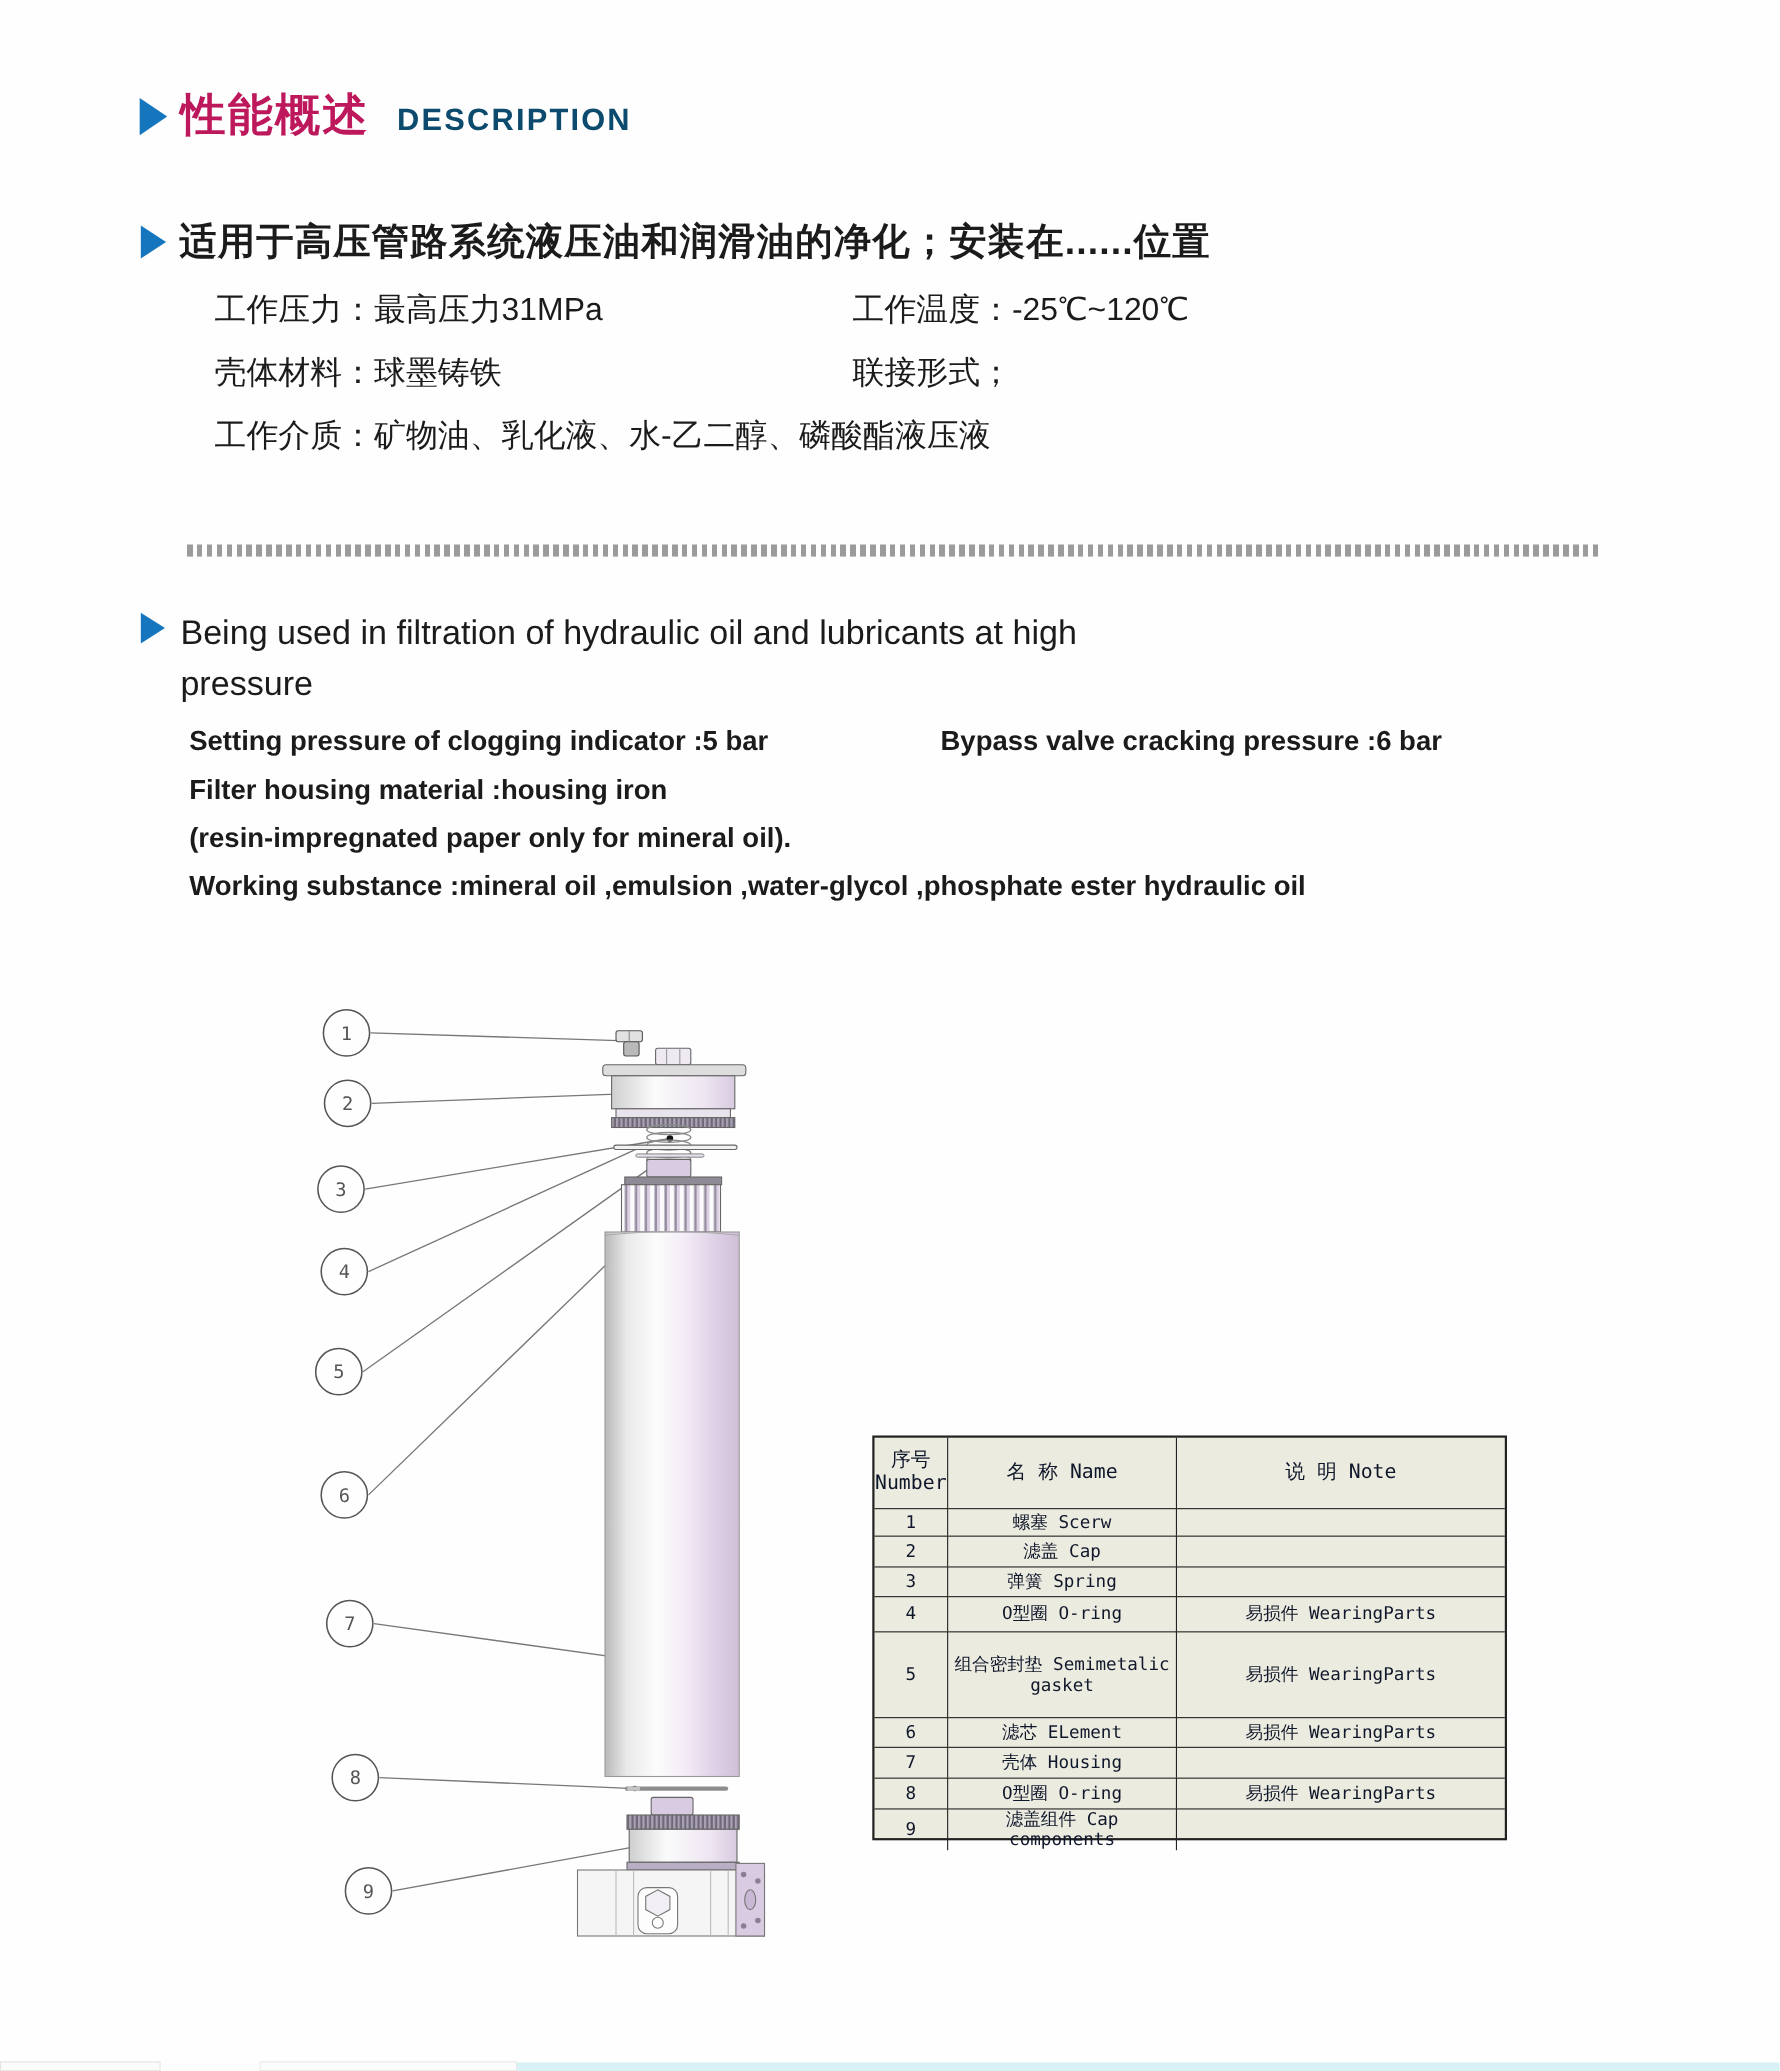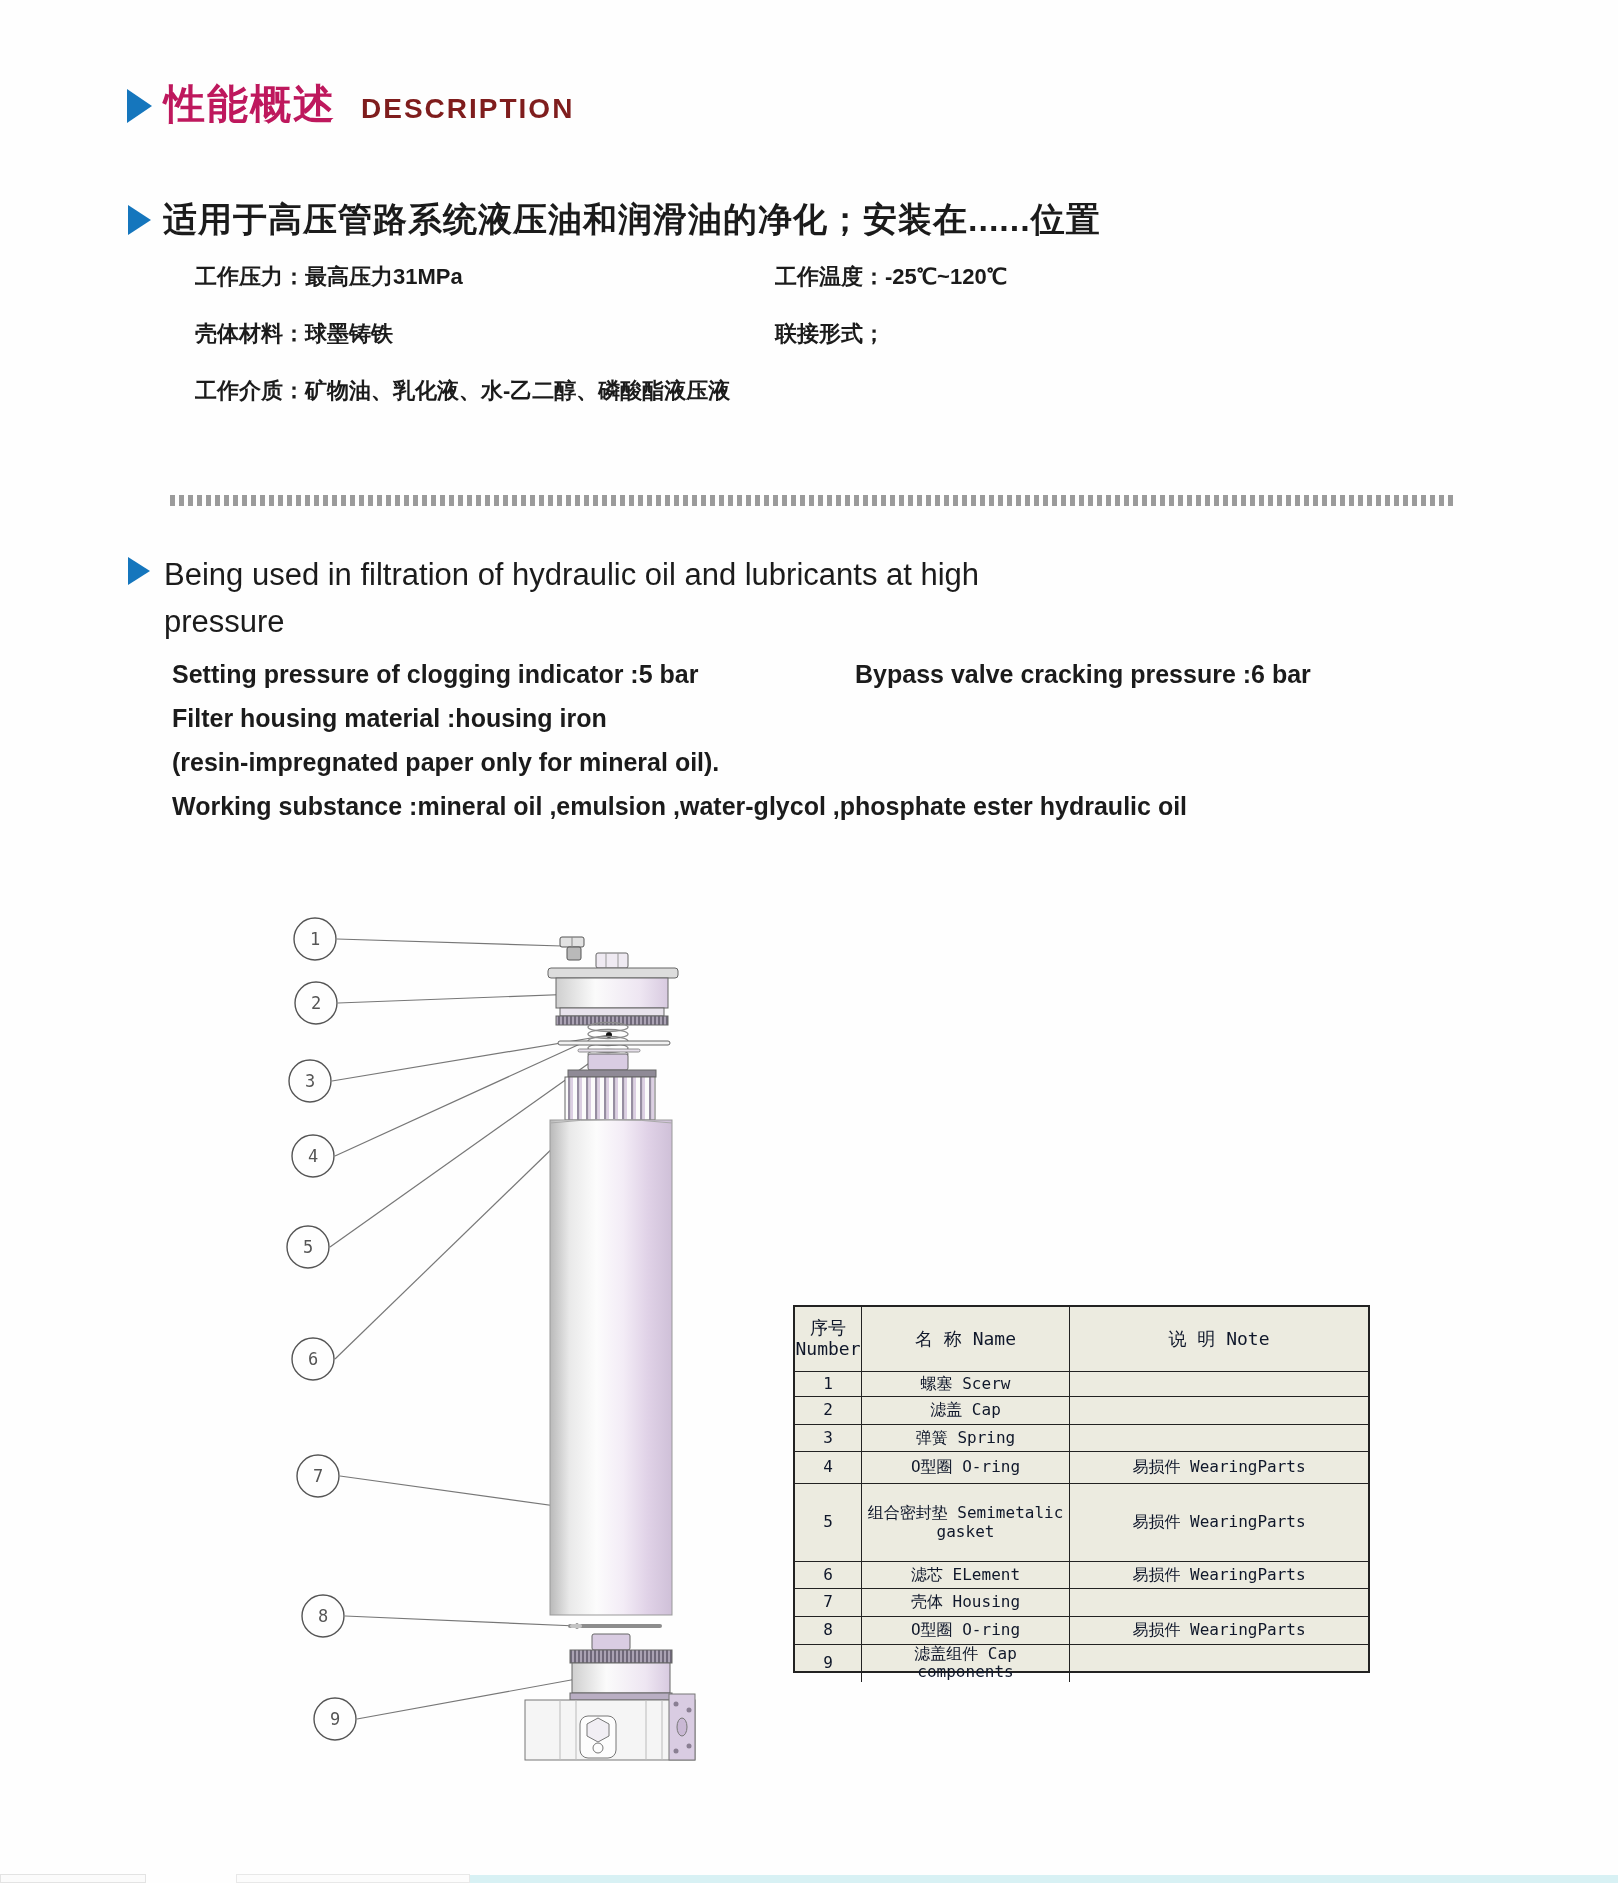--- a/index.html
+++ b/index.html
@@ -9,27 +9,27 @@
     font-family:"Liberation Sans", sans-serif; color:#1b1b1b; overflow:hidden;
   }
   .tri {
     width:0; height:0; border-style:solid; display:inline-block;
     border-color:transparent transparent transparent #1576bd;
   }
   
   .sec-title { position:absolute; left:127px; top:84px; display:flex; align-items:flex-end; }
   .sec-title .tri { border-width:17px 0 17px 25px; margin-bottom:2px; }
   .sec-title .zh { color:#be185d; font-size:41px; font-weight:bold; margin-left:12px; letter-spacing:2px; line-height:1; }
-  .sec-title .en { color:#7f1d1d; font-size:28px; font-weight:bold; margin-left:25px; letter-spacing:2px; line-height:1; margin-bottom:2px; }
+  .sec-title .en { color:#0c4a6e; font-size:28px; font-weight:bold; margin-left:25px; letter-spacing:2px; line-height:1; margin-bottom:2px; }
   
   .zh-heading { position:absolute; left:128px; top:197px; display:flex; align-items:center; }
   .zh-heading .tri { border-width:15px 0 15px 23px; }
   .zh-heading .txt { font-size:34px; font-weight:bold; margin-left:12px; letter-spacing:1px; }
   
-  .zh-specs { position:absolute; left:195px; top:262px; width:1260px; font-size:22px; font-weight:bold; }
+  .zh-specs { position:absolute; left:195px; top:262px; width:1260px; font-size:29px; font-weight:normal; }
   .zh-specs .row { position:relative; height:57px; }
   .zh-specs .l { position:absolute; left:0; top:0; }
   .zh-specs .r { position:absolute; left:580px; top:0; }
   
   .divider {
     position:absolute; left:170px; top:495px; width:1286px; height:11px;
     background:repeating-linear-gradient(90deg,#9b9b9b 0 5px,transparent 5px 9px);
   }
   
   .en-heading { position:absolute; left:128px; top:551px; display:flex; }

